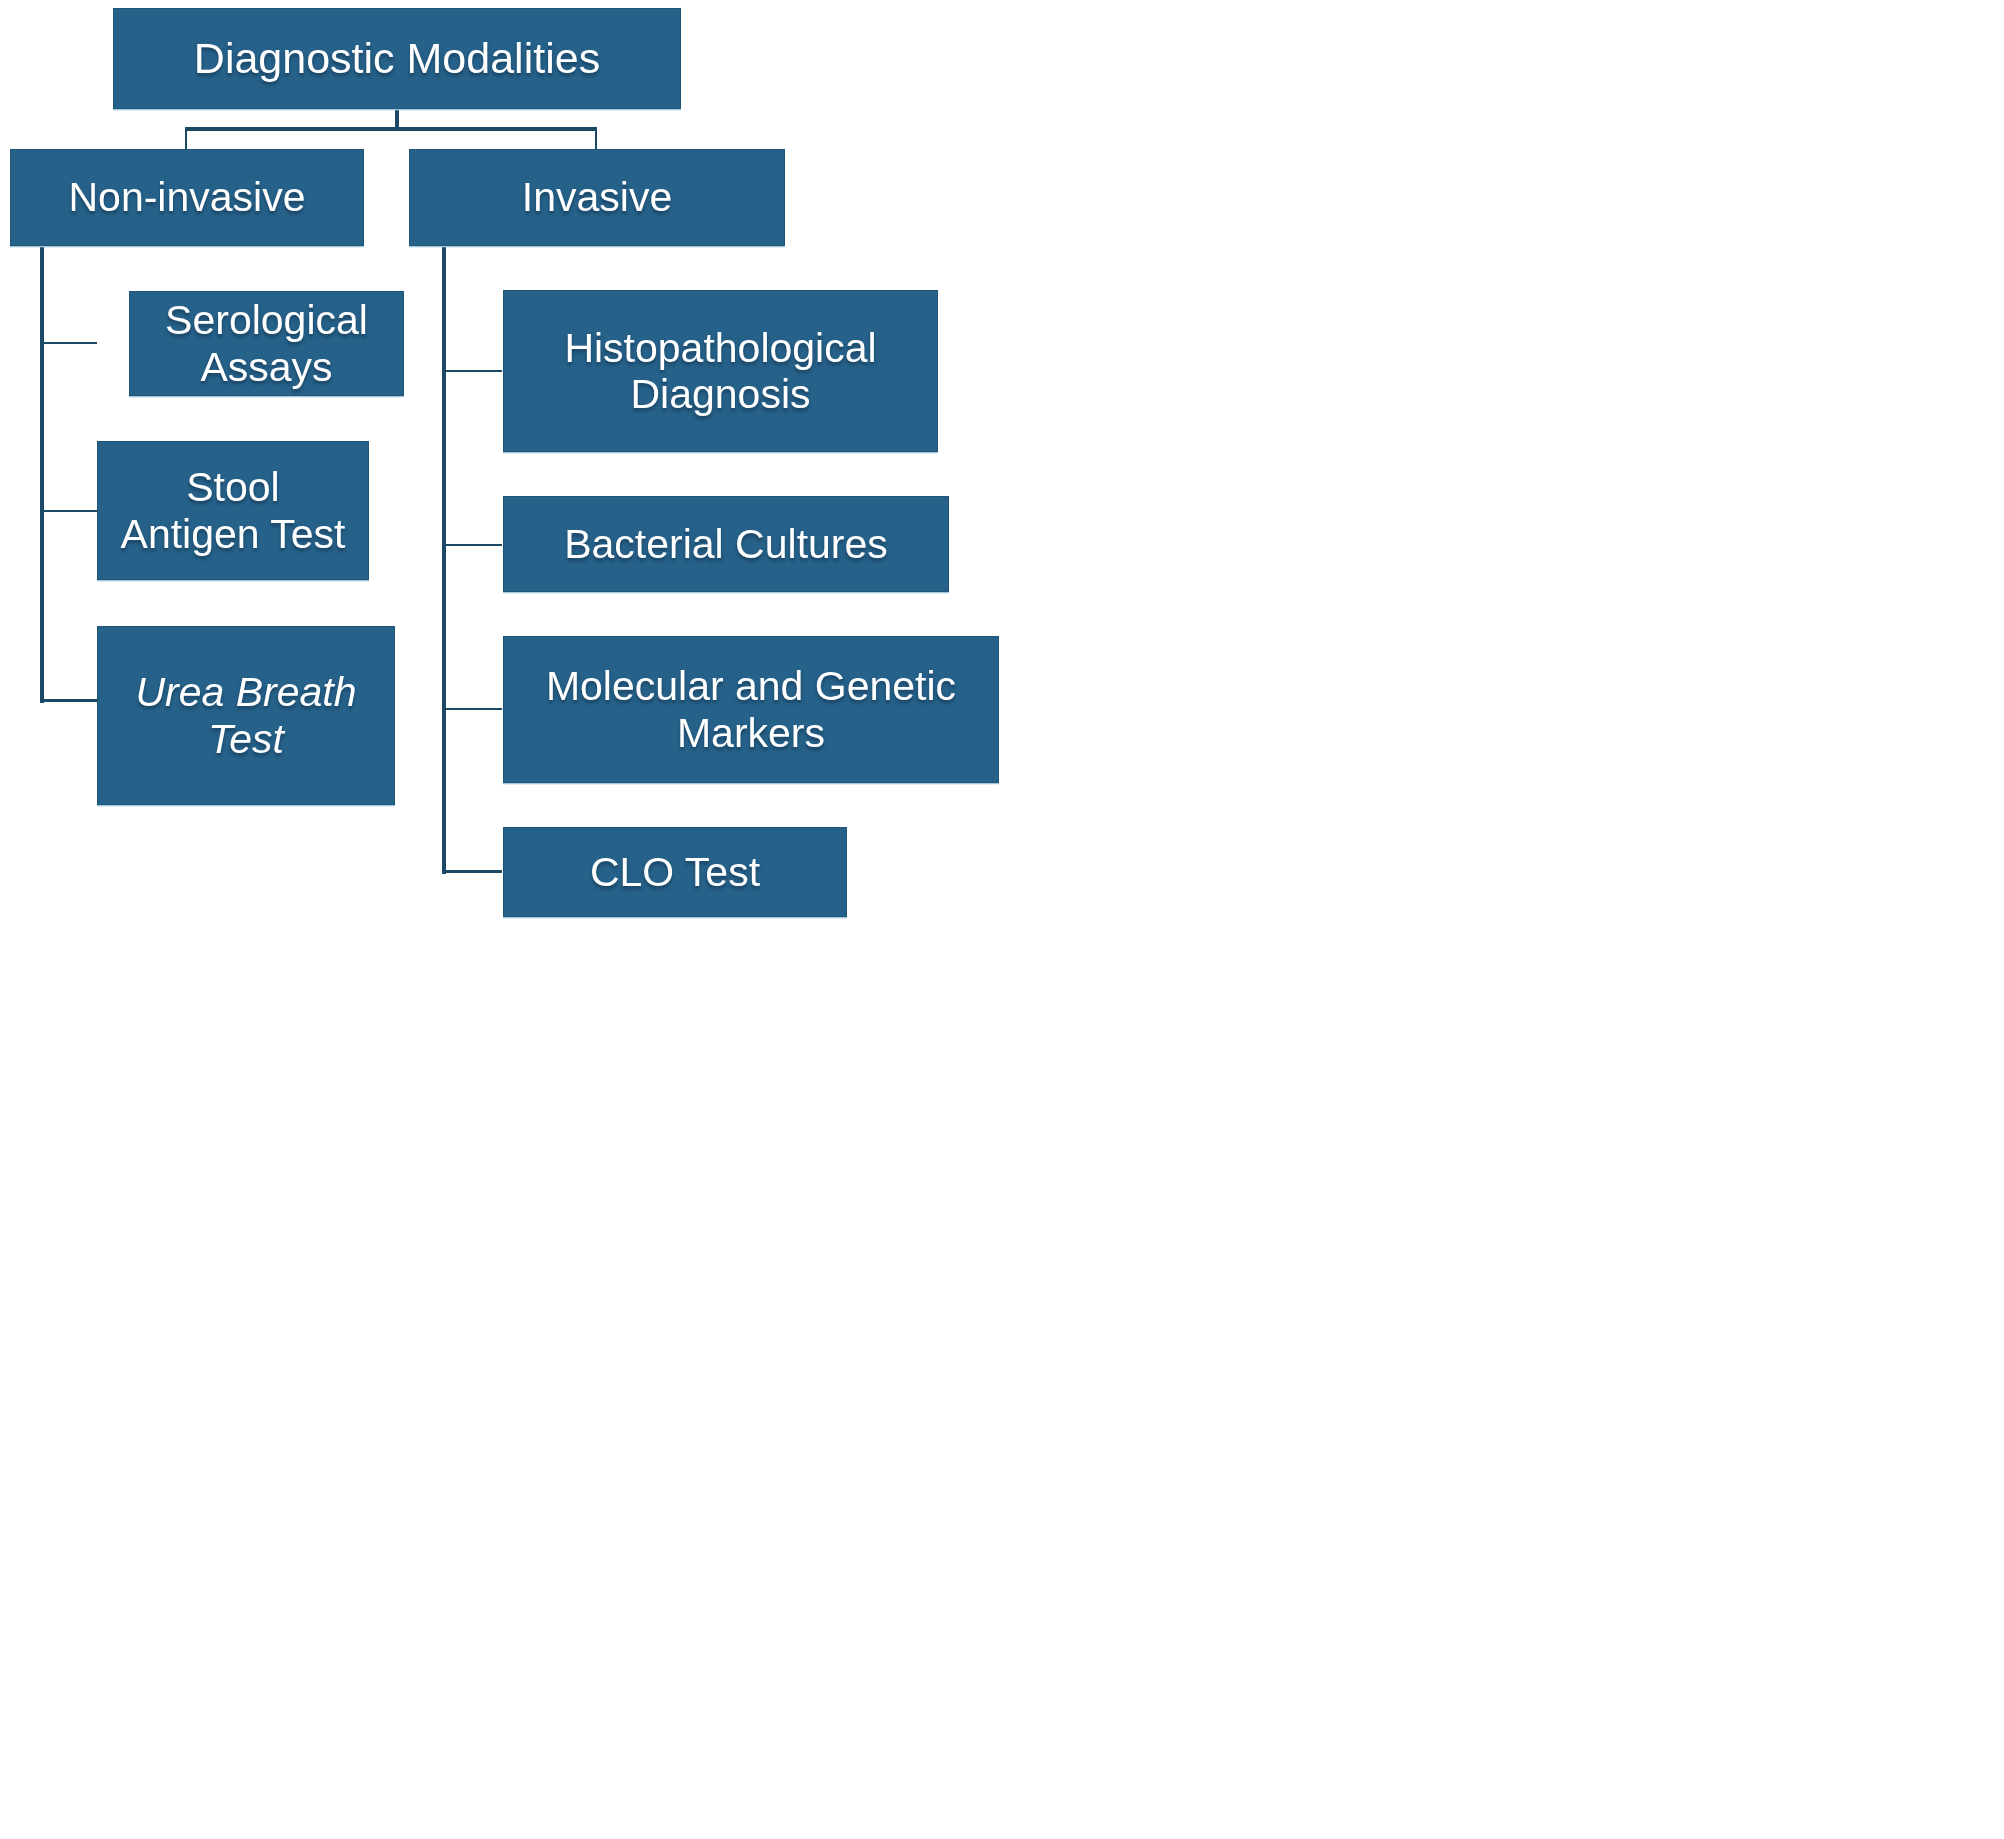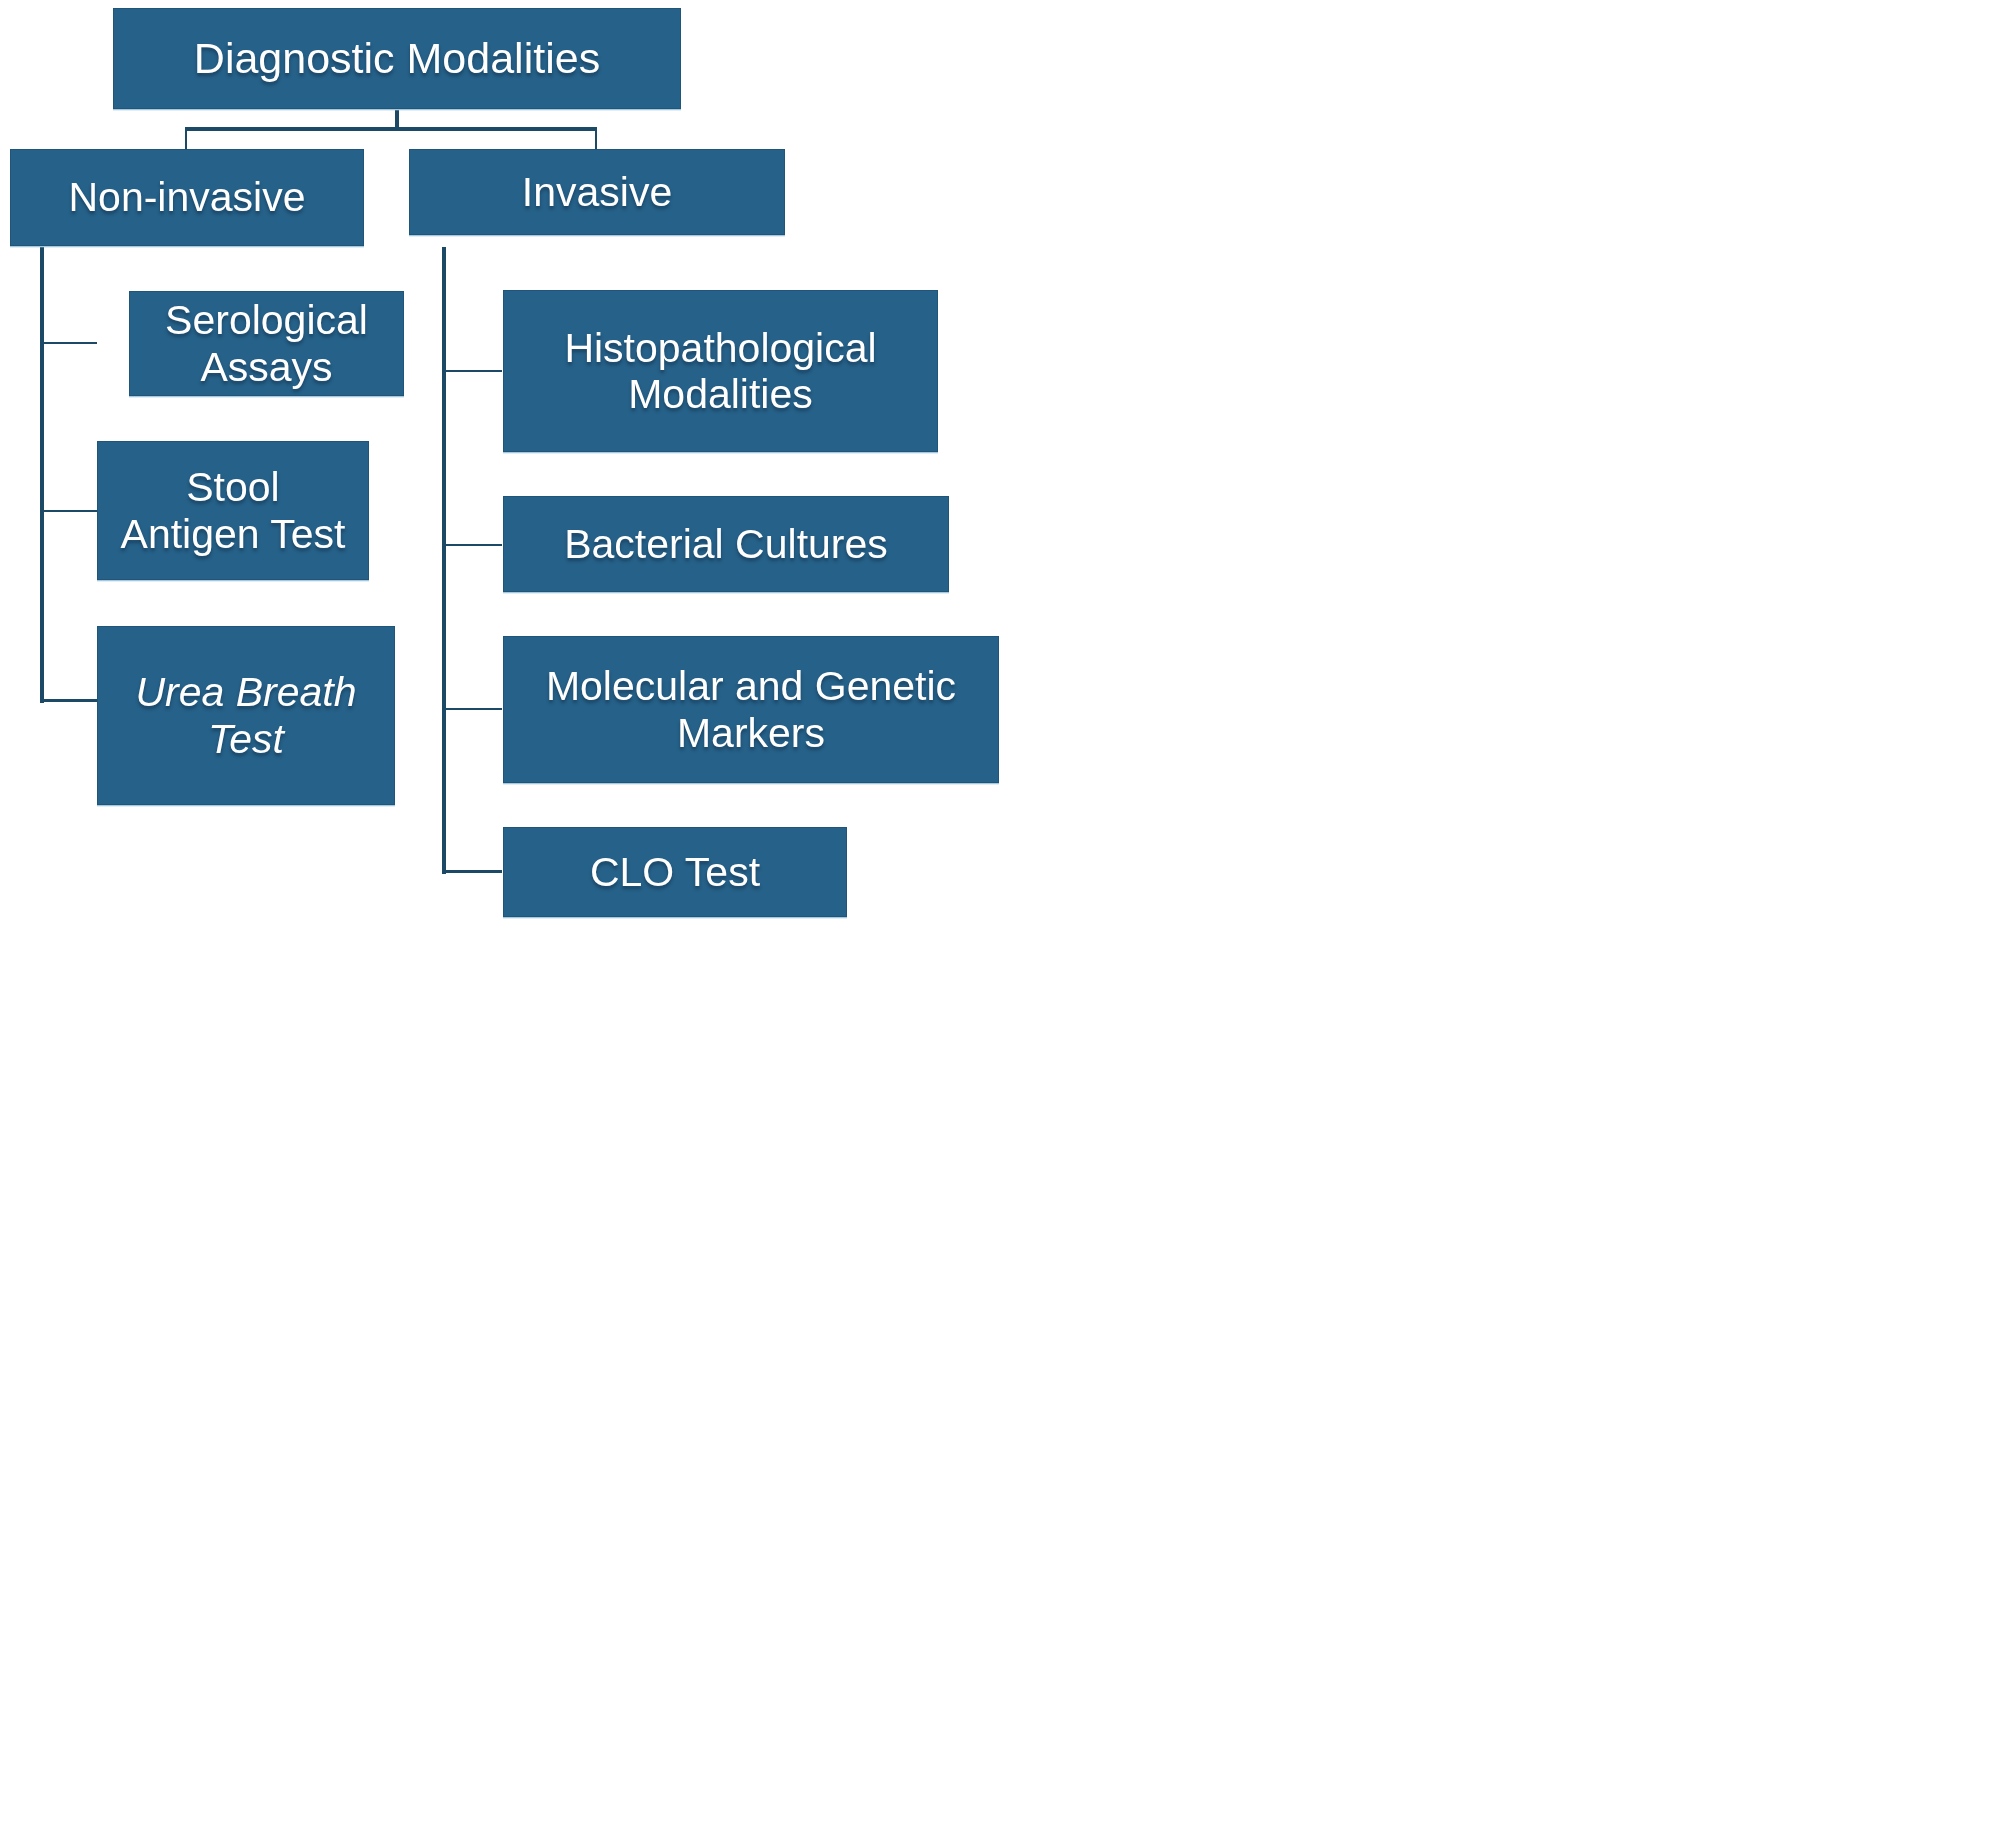--- a/index.html
+++ b/index.html
@@ -38,21 +38,21 @@
     color:var(--text-color);
     text-shadow:0 2.6px 3.3px rgba(10,30,50,0.45);
     letter-spacing:0px;
     padding:0 5.3px;
   }
   .n-root .node-label{font-size:43px;}
 
   
   .n-root        {left:113px; top:8px;   width:568px; height:101px;}
   .n-noninvasive {left:10px;  top:149px;  width:354px; height:97px;}
-  .n-invasive    {left:409px; top:149px;  width:376px; height:86px;}
+  .n-invasive    {left:409px; top:149px;  width:376px; height:97px;}
   .n-serological {left:97px; top:291px;  width:275px; height:105px;margin-left:32px;}
   .n-stool       {left:97px; top:441px;  width:272px; height:139px;}
   .n-urea        {left:97px; top:626px;  width:298px; height:179px;font-style:italic;}
   .n-histo       {left:503px; top:290px;  width:435px; height:162px;}
   .n-bacterial   {left:503px; top:496px;  width:446px; height:96px;}
   .n-molecular   {left:503px; top:636px;  width:496px; height:147px;}
   .n-clo         {left:503px; top:827px; width:344px; height:90px;}
 
   .line{position:absolute; background:var(--line-color);}
   
@@ -113,21 +113,21 @@
 Antigen Test</span>
   </div>
 
   <div class="node n-urea">
     <span class="node-label">Urea Breath
 Test</span>
   </div>
 
   <div class="node n-histo">
     <span class="node-label">Histopathological
-Modalities</span>
+Diagnosis</span>
   </div>
 
   <div class="node n-molecular">
     <span class="node-label">Molecular and Genetic
 Markers</span>
   </div>
 
   <div class="node n-bacterial">
     <span class="node-label">Bacterial Cultures</span>
   </div>

